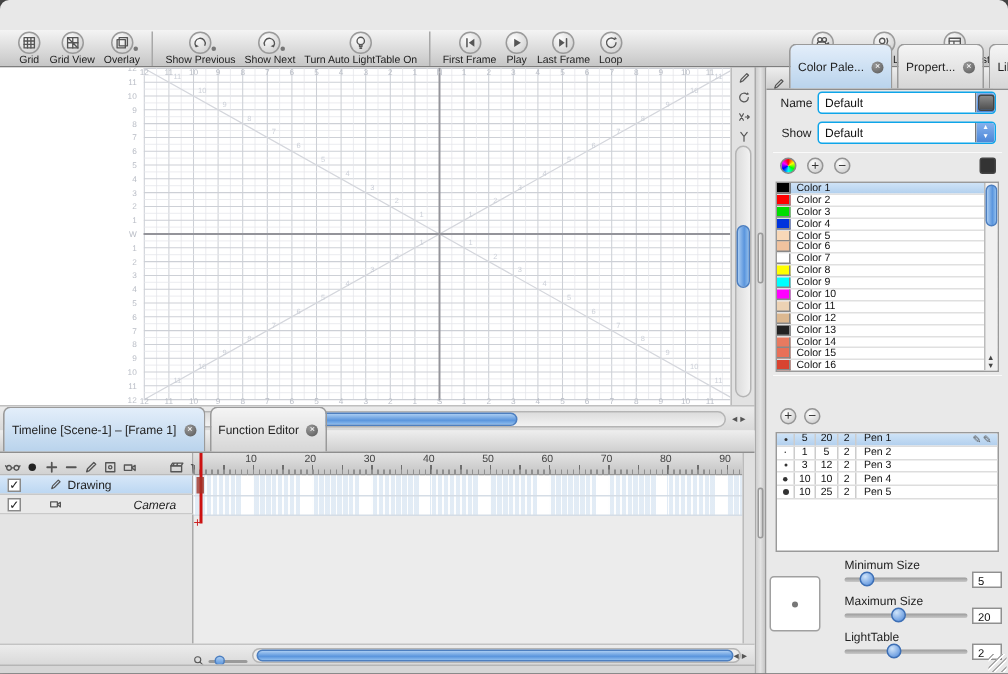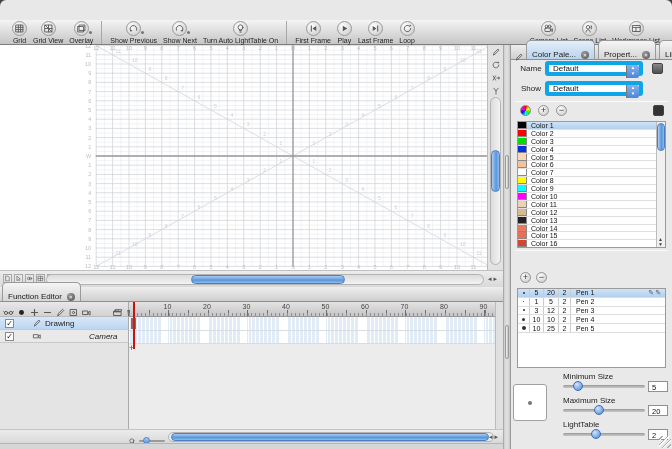--- a/index.html
+++ b/index.html
@@ -34,21 +34,21 @@
   .mini-btn svg{width:7px;height:7px;}
   #hscroll{position:absolute;left:46px;top:3px;width:438px;height:11px;border:1px solid #b4b4b4;border-radius:6px;background:linear-gradient(#dcdcdc,#f2f2f2);}
   #hscroll-thumb{position:absolute;left:144px;top:0px;width:154px;height:9px;border-radius:5px;background:linear-gradient(#a9ccf2,#5a95dd 60%,#8ebdee);border:1px solid #4d7fc0;}
   .scroll-arrows{position:absolute;top:4px;font-size:7px;color:#555;letter-spacing:2px;}
   
   #splitter{position:absolute;left:503px;top:45px;width:8px;height:404px;background:linear-gradient(90deg,#cfcfcf,#e3e3e3,#c6c6c6);border-left:1px solid #aaa;border-right:1px solid #9a9a9a;}
   .split-handle{position:absolute;left:1px;width:4px;height:34px;border-radius:3px;background:linear-gradient(90deg,#f5f5f5,#c2c2c2);border:1px solid #9a9a9a;}
   
   #bl-panel{position:absolute;left:0;top:287px;width:503px;height:156px;background:#ececec;}
   .tabbar{height:15px;background:linear-gradient(#eee,#cfcfcf);border-bottom:1px solid #8e8e8e;display:flex;align-items:flex-end;padding-left:2px;}
-  .tab{height:19px;display:flex;align-items:flex-end;border:1px solid #9a9a9a;border-bottom:none;border-radius:5px 5px 0 0;padding:0 5px;margin-right:3px;font-size:8px;color:#222;background:linear-gradient(#f5f5f5,#d6d6d6);white-space:nowrap;}
+  .tab{height:30px;display:flex;align-items:center;border:1px solid #9a9a9a;border-bottom:none;border-radius:5px 5px 0 0;padding:0 5px;margin-right:3px;font-size:8px;color:#222;background:linear-gradient(#f5f5f5,#d6d6d6);white-space:nowrap;}
   .tab.active{background:linear-gradient(#e3eefa,#b9d3ec);}
   .tab-close{margin-left:5px;width:8px;height:8px;border-radius:50%;background:radial-gradient(circle at 35% 30%,#9a9a9a,#555);color:#fff;font-size:6px;line-height:8px;text-align:center;}
   #tl-toolbar{position:absolute;left:0;top:15px;width:129px;height:15px;background:linear-gradient(#e8e8e8,#d2d2d2);border-bottom:1px solid #bbb;border-right:1px solid #aaa;display:flex;align-items:center;padding:0 3px;}
   .tl-icn{width:11px;height:11px;margin-right:2px;}
   .tl-icn svg{width:11px;height:11px;}
   #ruler{position:absolute;left:129px;top:15px;width:366px;height:15px;
      background-image:
        repeating-linear-gradient(90deg,#8f8f8f 0 1px,transparent 1px 3.95px),
        repeating-linear-gradient(90deg,#6e6e6e 0 1px,transparent 1px 19.75px),
        linear-gradient(#e3e3e3,#c5c5c5);
@@ -80,21 +80,21 @@
   #tl-hscroll{position:absolute;left:168px;top:2px;width:326px;height:10px;border:1px solid #b4b4b4;border-radius:5px;background:#ececec;}
   #tl-hscroll-thumb{position:absolute;left:2px;top:0px;width:318px;height:8px;border-radius:4px;background:linear-gradient(#a9ccf2,#5a95dd 60%,#8ebdee);border:1px solid #4d7fc0;}
   #bl-bottom{position:absolute;left:0;top:443px;width:503px;height:6px;background:#d6d6d6;border-top:1px solid #b5b5b5;}
   
   #right-panel{position:absolute;left:511px;top:45px;width:161px;height:404px;background:#e9e9e9;}
   #rp-tabbar{position:absolute;left:0;top:0;width:161px;}
   #rp-lead-icon{width:10px;height:10px;margin:0 2px 1px 1px;}
   #rp-lead-icon svg{width:10px;height:10px;}
   .prop-row{position:absolute;left:6px;display:flex;align-items:center;font-size:8px;color:#222;}
   .prop-label{width:28px;text-align:center;}
-  .dropdown{position:relative;width:98px;height:15px;background:#fff;border:4px solid #0ea5e9;border-radius:3px;font-size:8px;color:#111;display:flex;align-items:center;padding-left:4px;}
+  .dropdown{position:relative;width:119px;height:15px;background:#fff;border:1px solid #0ea5e9;border-radius:3px;font-size:8px;color:#111;display:flex;align-items:center;padding-left:4px;}
   .dd-stepper{position:absolute;right:0;top:0;width:13px;height:13px;border-radius:0 2px 2px 0;background:linear-gradient(#85b1ec,#4b86d8);color:#fff;font-size:4.5px;line-height:6px;text-align:center;border-left:1px solid #777;}
   .sq-icon{position:absolute;width:11px;height:11px;border-radius:2px;background:linear-gradient(#8a8a8a,#4f4f4f);border:1px solid #444;}
   .hdiv{position:absolute;left:4px;width:153px;height:1px;background:#c6c6c6;border-bottom:1px solid #fafafa;}
   #color-wheel{position:absolute;left:9px;top:60px;width:11px;height:11px;border-radius:50%;border:1px solid #888;background:conic-gradient(#f00,#ff0,#0f0,#0ff,#00f,#f0f,#f00);}
   .round-btn{position:absolute;width:11px;height:11px;border-radius:50%;background:radial-gradient(circle at 35% 30%,#fdfdfd,#c6c6c6);border:1px solid #949494;color:#333;font-size:9px;line-height:9px;text-align:center;}
   #color-list{position:absolute;left:6px;top:76px;width:149px;height:127px;background:#fff;border:1px solid #9a9a9a;overflow:hidden;}
   .color-row{height:7.9px;display:flex;align-items:center;border-bottom:1px solid #e0e0e0;font-size:7px;color:#111;}
   .color-row.selected{background:linear-gradient(#cfe3f7,#b2d0ee);}
   .color-swatch{width:9px;height:7px;border-right:1px solid #888;border-bottom:1px solid #888;margin-right:4px;flex:none;}
   #color-scroll{position:absolute;right:0;top:0;width:9px;height:125px;background:#f0f0f0;border-left:1px solid #bbb;}
@@ -550,20 +550,24 @@
     <span class="scroll-arrows" style="right:4px;">◂▸</span>
   </div>
 
   <div id="splitter">
     <div class="split-handle" style="top:110px;"></div>
     <div class="split-handle" style="top:280px;"></div>
   </div>
 
   <div id="bl-panel">
     <div class="tabbar" id="tl-tabbar">
+        <span class="tab active">
+          <span class="tab-label">Timeline [Scene-1] – [Frame 1]</span>
+          <span class="tab-close">×</span>
+        </span>
         <span class="tab">
           <span class="tab-label">Function Editor</span>
           <span class="tab-close">×</span>
         </span>
       </div>
     <div id="tl-toolbar">
         <span class="tl-icn"><svg viewBox="0 0 16 16">
             <circle cx="4.4" cy="8.6" r="2.3"></circle>
             <circle cx="11.6" cy="8.6" r="2.3"></circle>
             <path d="M6.7 8.6h2.6M2.1 8 1 6.6M13.9 8l1.1-1.4"></path>

